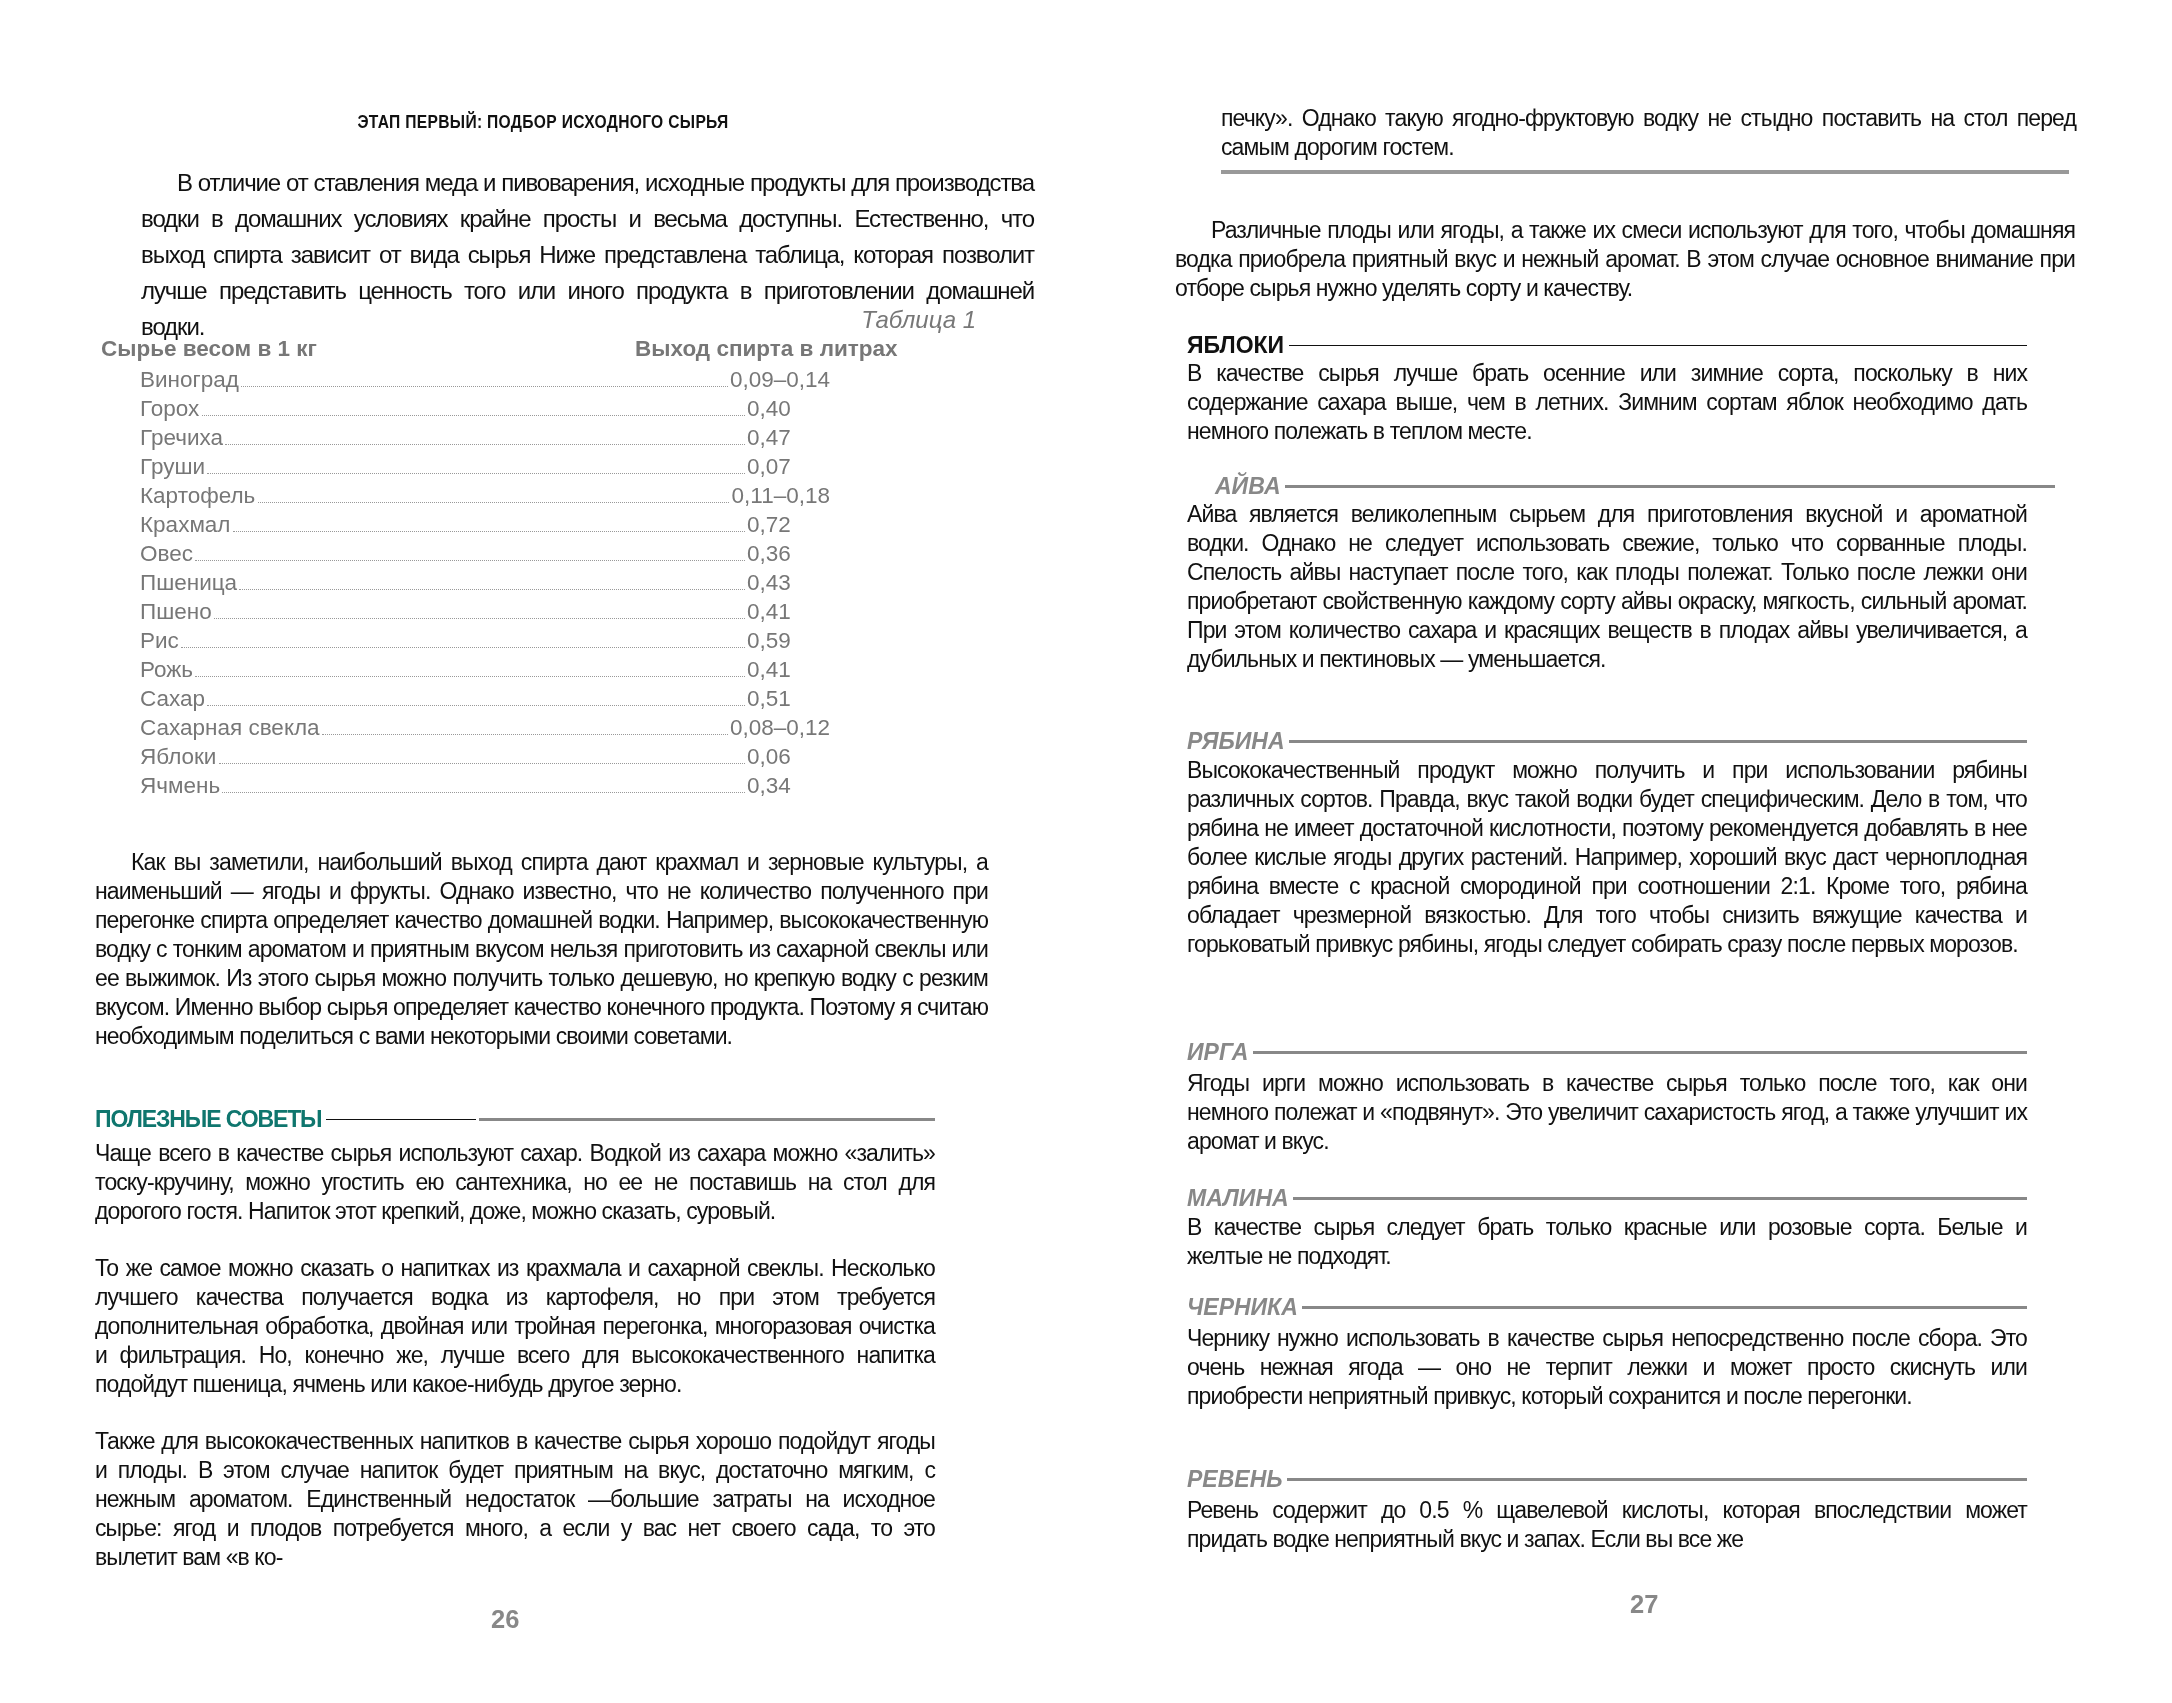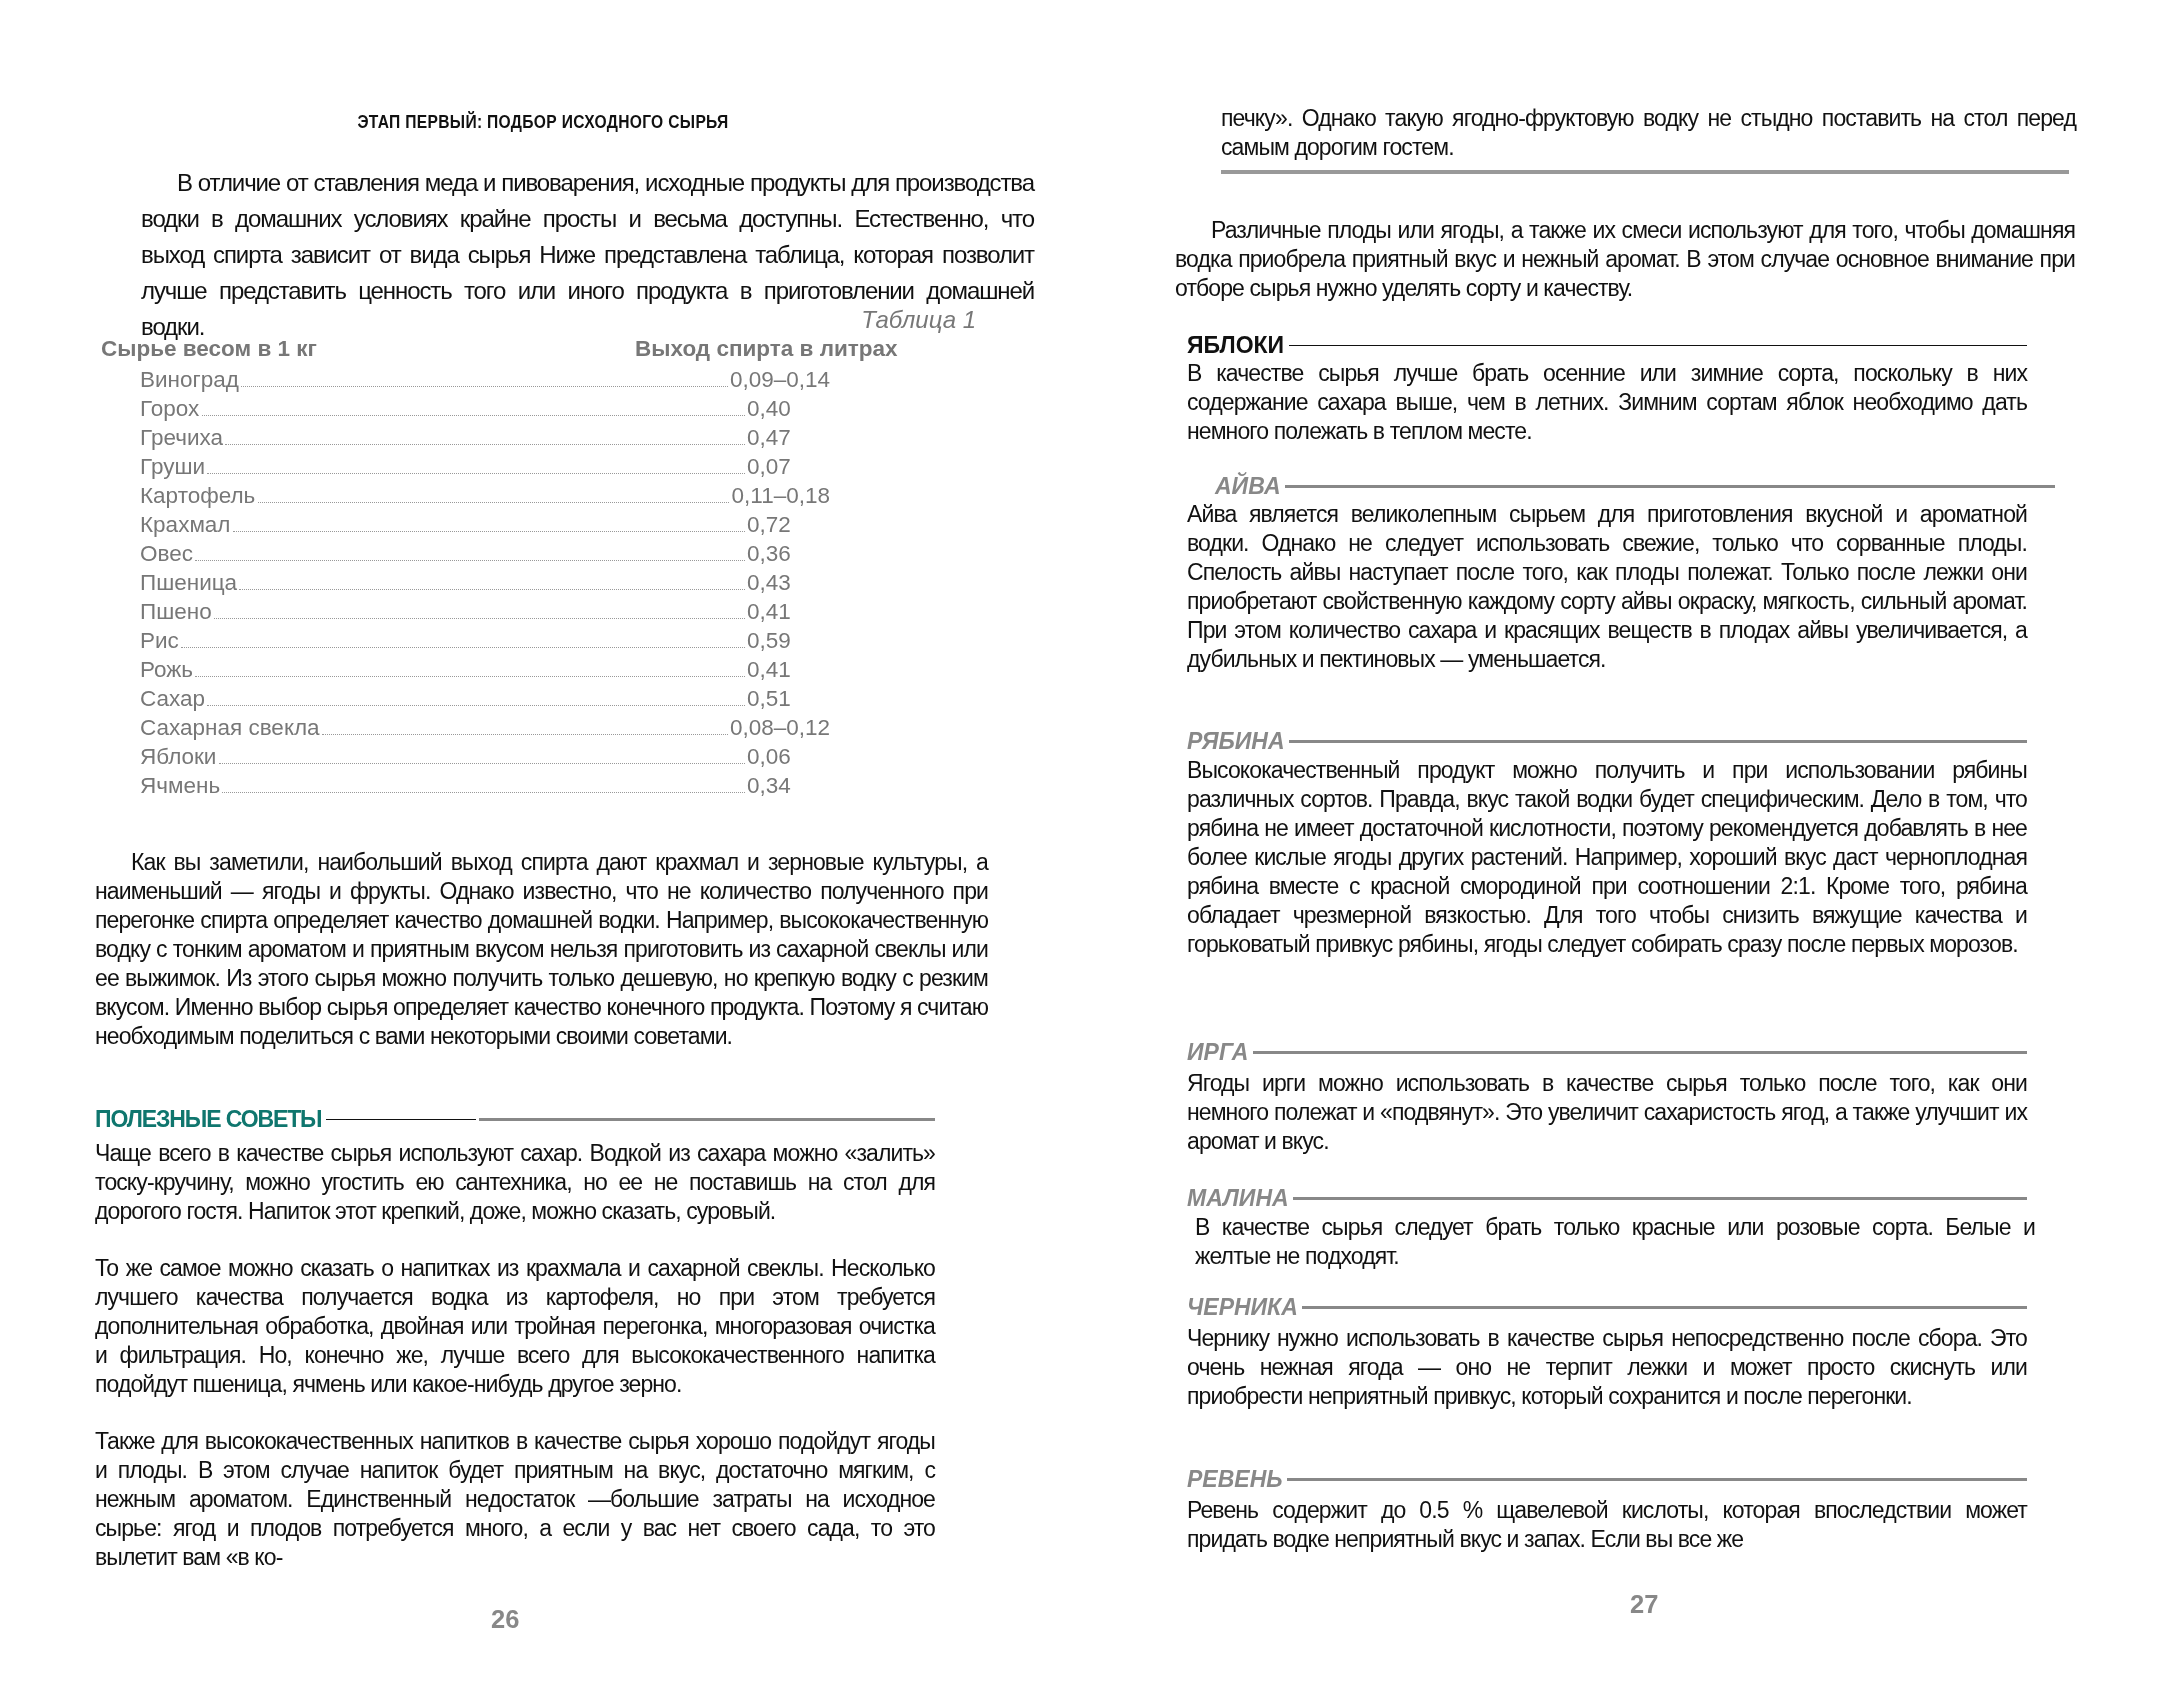--- a/index.html
+++ b/index.html
@@ -193,21 +193,21 @@
   <div class="section-head grey" style="left:101px; top:1039px; width:840px;">
     <span class="label">ИРГА</span>
     <span class="rule"></span>
   </div>
   <div class="para" style="left:101px; top:1069px; width:840px;">Ягоды ирги можно использовать в качестве сырья только после того, как они немного полежат и «подвянут». Это увеличит сахаристость ягод, а также улучшит их аромат и вкус.</div>
 
   <div class="section-head grey" style="left:101px; top:1185px; width:840px;">
     <span class="label">МАЛИНА</span>
     <span class="rule"></span>
   </div>
-  <div class="para" style="left:101px; top:1213px; width:840px;margin-left:8px;">В качестве сырья следует брать только красные или розовые сорта. Белые и желтые не подходят.</div>
+  <div class="para" style="left:101px; top:1213px; width:840px;">В качестве сырья следует брать только красные или розовые сорта. Белые и желтые не подходят.</div>
 
   <div class="section-head grey" style="left:101px; top:1294px; width:840px;">
     <span class="label">ЧЕРНИКА</span>
     <span class="rule"></span>
   </div>
   <div class="para" style="left:101px; top:1324px; width:840px;">Чернику нужно использовать в качестве сырья непосредственно после сбора. Это очень нежная ягода — оно не терпит лежки и может просто скиснуть или приобрести неприятный привкус, который сохранится и после перегонки.</div>
 
   <div class="section-head grey" style="left:101px; top:1466px; width:840px;text-align:center;">
     <span class="label">РЕВЕНЬ</span>
     <span class="rule"></span>

